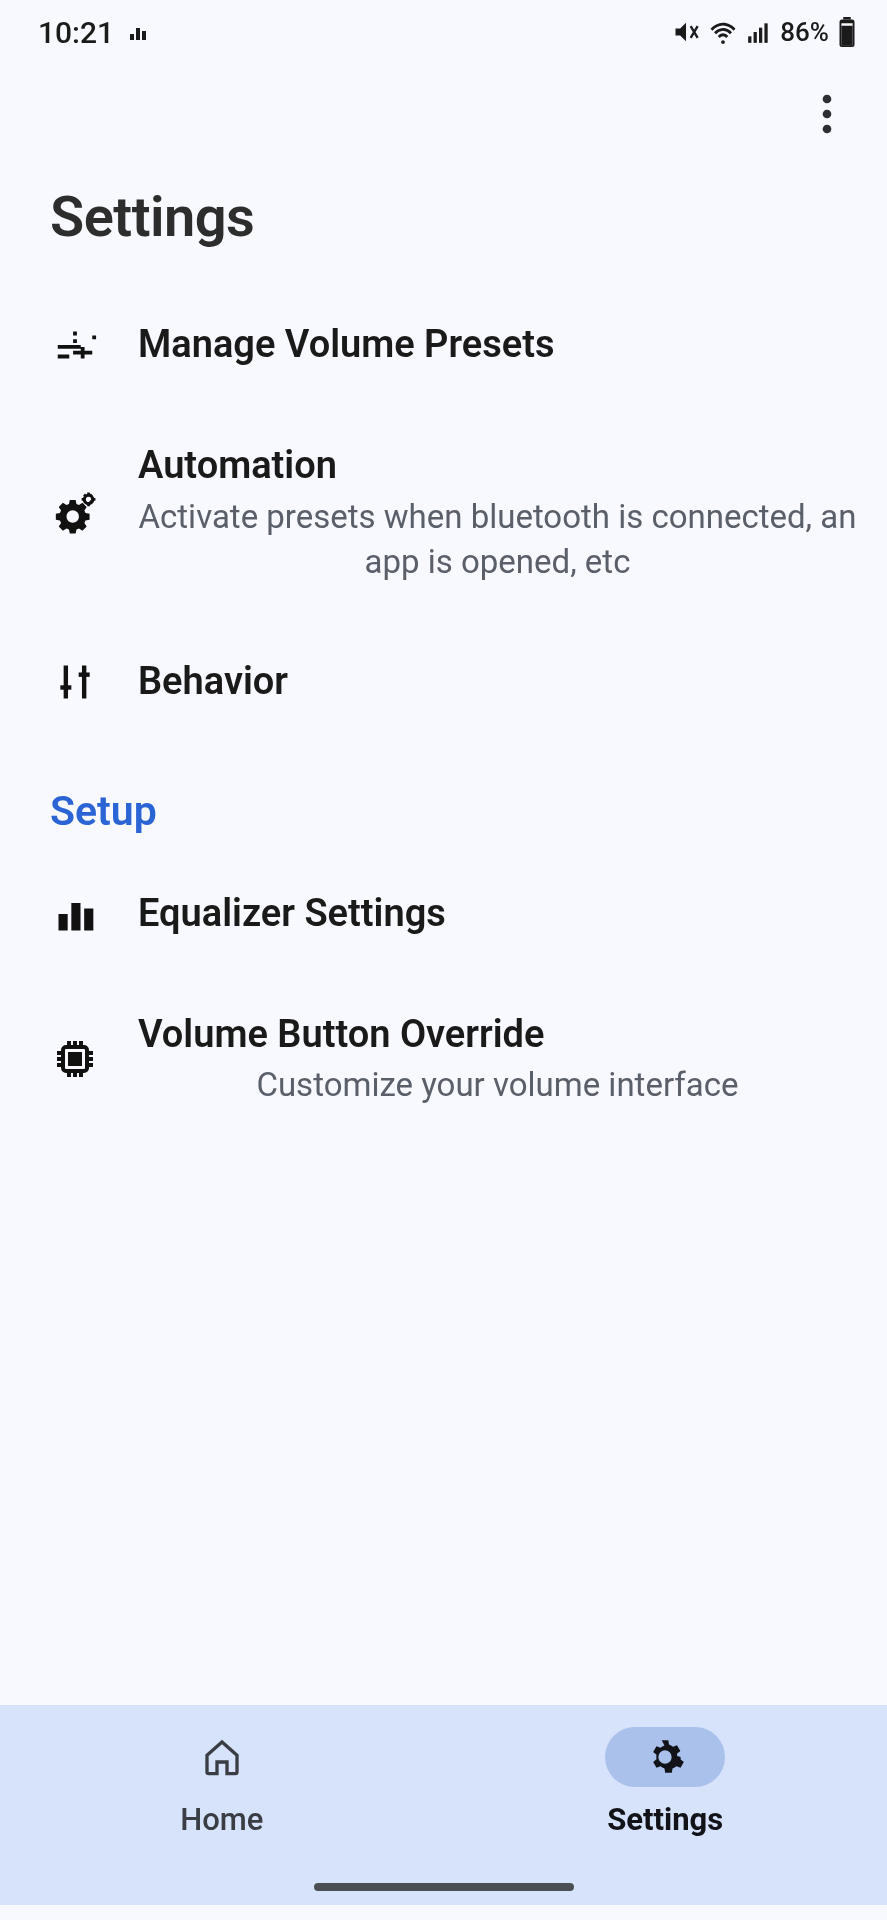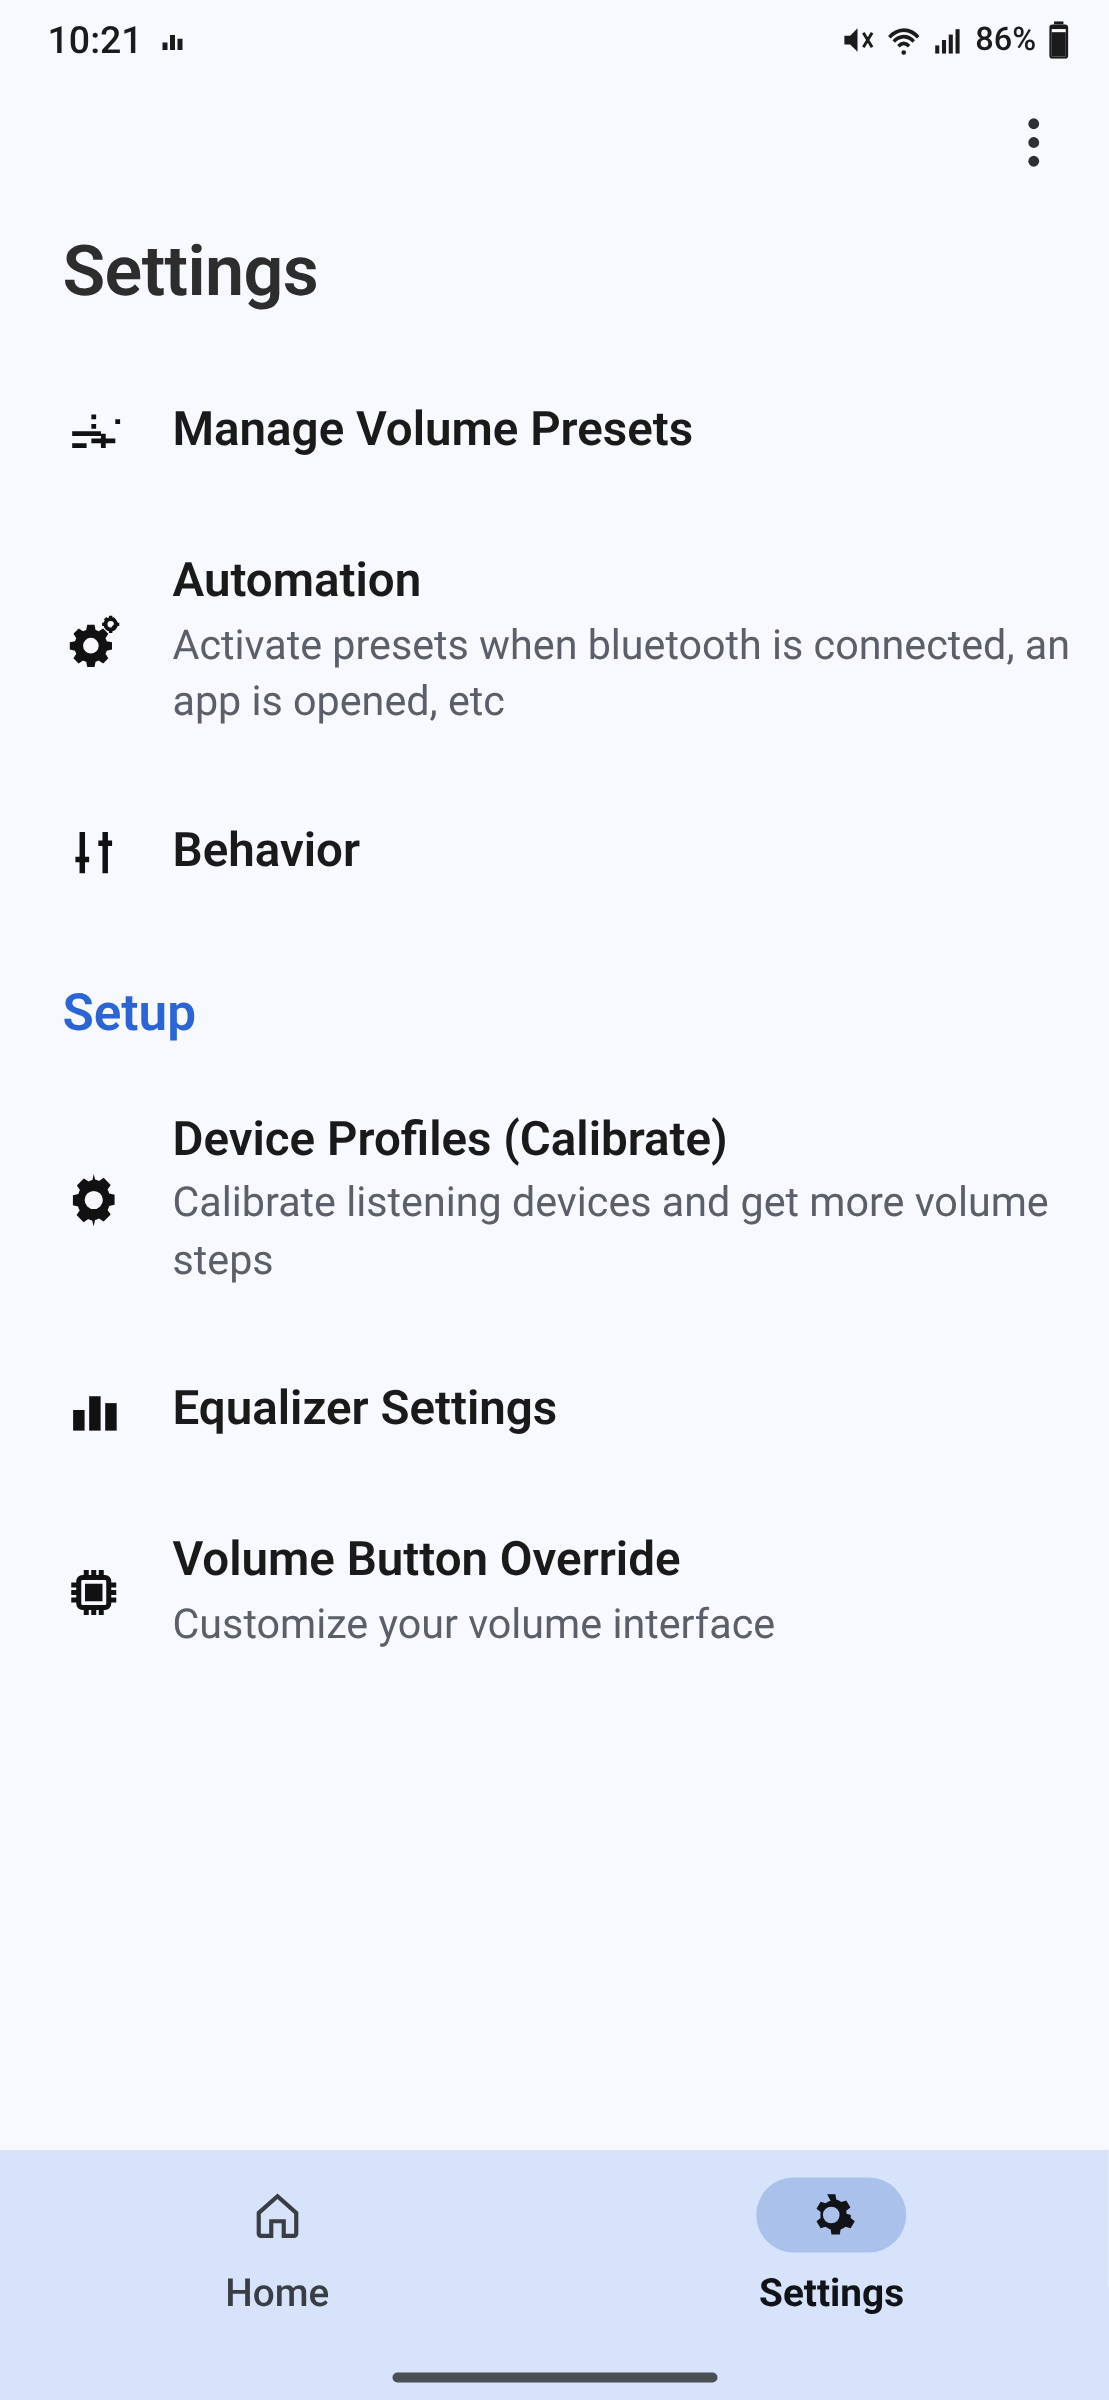--- a/index.html
+++ b/index.html
@@ -76,26 +76,27 @@
       font-weight: 600;
       color: #1a1a1a;
       line-height: 1.25;
     }
     .row-sub {
       font-size: 33px;
       font-weight: 400;
       color: #5a5f6a;
       line-height: 1.38;
       margin-top: 4px;
+      text-align: center;
     }
 
     
     .bottom-nav {
       position: absolute;
-      bottom: 0;
+      bottom: 15px;
       left: 0;
       right: 0;
       height: 200px;
       background: #d7e3fa;
       display: flex;
       align-items: flex-start;
       padding-top: 22px;
     }
     .nav-item {
       flex: 1;
@@ -220,32 +221,20 @@
           <line x1="14" y1="8" x2="20" y2="8"></line>
       </svg>
     </span>
     <div class="row-text">
       <div class="row-title">Behavior</div>
     </div>
   </div>
 
   <div class="section-header">Setup</div>
 
-  <div class="row">
-    <span class="icon-box">
-      <svg width="50" height="50" viewBox="0 0 24 24" fill="#111">
-        <path d="M12 2l.5 2.1c.5.1 1 .3 1.5.6l1.8-1.2 2.7 2.7-1.2 1.8c.3.5.5 1 .6 1.5l2.1.5v3.8l-2.1.5c-.1.5-.3 1-.6 1.5l1.2 1.8-2.7 2.7-1.8-1.2c-.5.3-1 .5-1.5.6L12 22h-.1l-.5-2.1c-.5-.1-1-.3-1.5-.6l-1.8 1.2-2.7-2.7 1.2-1.8c-.3-.5-.5-1-.6-1.5L4 14v-3.8l2.1-.5c.1-.5.3-1 .6-1.5L5.5 6.4l2.7-2.7 1.8 1.2c.5-.3 1-.5 1.5-.6L12 2zm0 6.5A3.5 3.5 0 1012 15.5 3.5 3.5 0 0012 8.5z"></path>
-        <path d="M10 12a2 2 0 014 0 2 2 0 01-4 0zm3.3 0c0 .4-.1.8-.3 1.1l.9.9c.5-.6.8-1.3.8-2s-.3-1.4-.8-2l-.9.9c.2.3.3.7.3 1.1z" fill="#f7f9fe"></path>
-      </svg>
-    </span>
-    <div class="row-text">
-      <div class="row-title">Device Profiles (Calibrate)</div>
-      <div class="row-sub">Calibrate listening devices and get more volume steps</div>
-    </div>
-  </div>
 
   <div class="row">
     <span class="icon-box">
       <svg width="44" height="44" viewBox="0 0 24 24" fill="#111">
         <rect x="3" y="12" width="5" height="9"></rect>
           <rect x="10" y="6" width="5" height="15"></rect>
           <rect x="17" y="9" width="5" height="12"></rect>
       </svg>
     </span>
     <div class="row-text">

